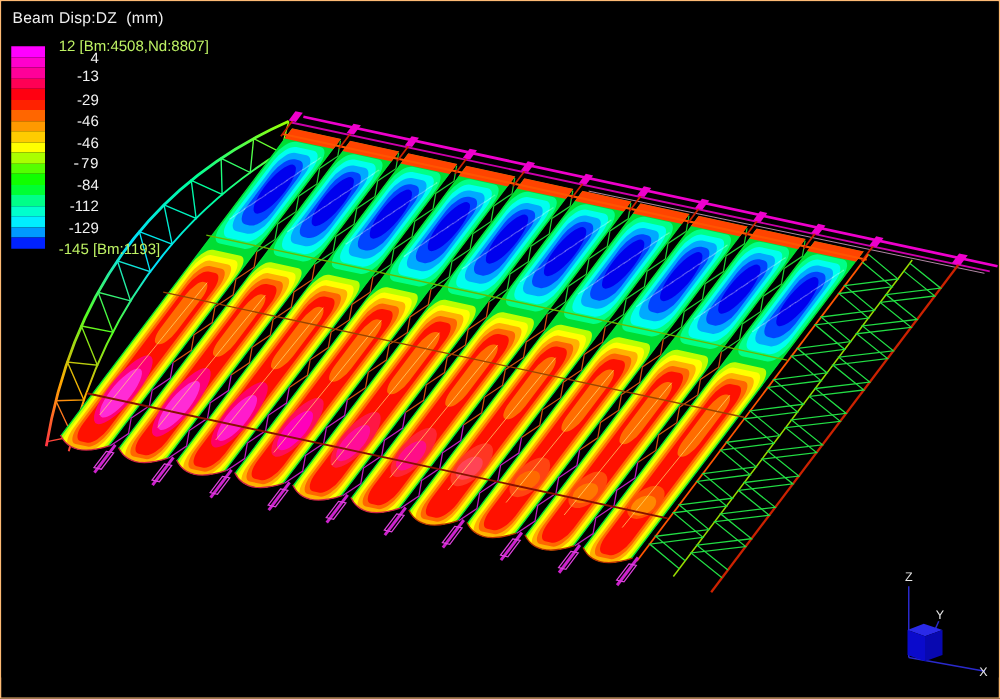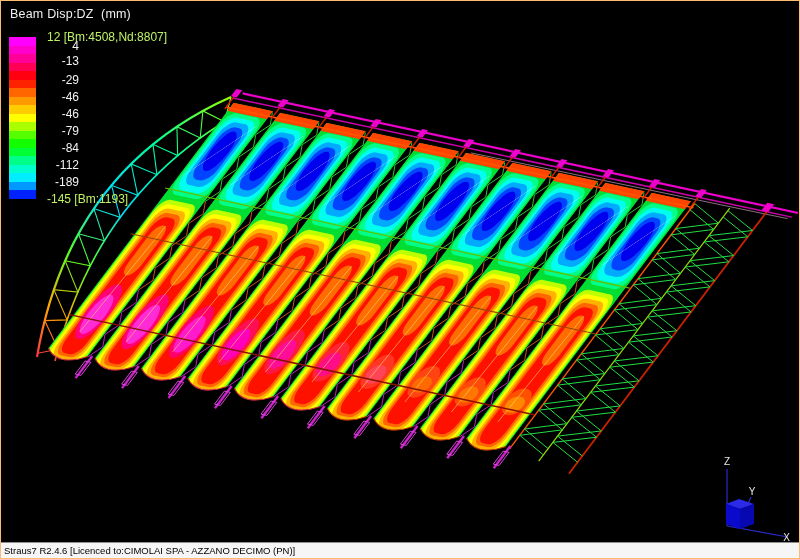--- a/index.html
+++ b/index.html
@@ -61,24 +61,24 @@
           <div class="legend-cell" style="background: rgb(0, 153, 255);"></div>
           <div class="legend-cell" style="background: rgb(0, 34, 255);"></div>
         </div>
       <div id="legend-labels">
           <div class="legend-extreme" style="top: -7px;">12 [Bm:4508,Nd:8807]</div>
           <div class="legend-tick" style="top: 1.5px;">4</div>
           <div class="legend-tick" style="top: 17px;">-13</div>
           <div class="legend-tick" style="top: 35.5px;">-29</div>
           <div class="legend-tick" style="top: 52.5px;">-46</div>
           <div class="legend-tick" style="top: 69.5px;">-46</div>
-          <div class="legend-tick" style="top: 86.5px;">-79</div>
+          <div class="legend-tick" style="top: 86.5px; font-family: Liberation Mono, monospace;">-79</div>
           <div class="legend-tick" style="top: 103.5px;">-84</div>
           <div class="legend-tick" style="top: 120.5px;">-112</div>
-          <div class="legend-tick" style="top: 137.5px;">-189</div>
+          <div class="legend-tick" style="top: 137.5px;">-129</div>
           <div class="legend-extreme" style="top: 154.5px;">-145 [Bm:1193]</div>
         </div>
     </div>
 
     <svg id="model-svg" width="798" height="541" viewBox="0 0 798 541">
       <defs id="svg-defs">
         <linearGradient id="archGrad" gradientUnits="userSpaceOnUse" x1="230" y1="96" x2="36" y2="356">
             <stop offset="0" stop-color="#99FF00"></stop>
             <stop offset="0.25" stop-color="#00FF99"></stop>
             <stop offset="0.48" stop-color="#00DDFF"></stop>
@@ -480,14 +480,13 @@
         <polygon points="738,498 753,503 739,508 725,503" fill="#2A2AE8"></polygon>
         <polygon points="725,503 739,508 739,528 725,523" fill="#0A0ACC"></polygon>
         <polygon points="739,508 753,503 753,523 739,528" fill="#0808B0"></polygon>
         <text x="726" y="464" text-anchor="middle" font-size="10" fill="#e8e8e8" font-family="&quot;Liberation Sans&quot;,sans-serif">Z</text>
         <text x="789" y="540" text-anchor="end" font-size="10" fill="#e8e8e8" font-family="&quot;Liberation Sans&quot;,sans-serif">X</text>
         <text x="751" y="494" text-anchor="middle" font-size="10" fill="#e8e8e8" font-family="&quot;Liberation Sans&quot;,sans-serif">Y</text>
       </g>
     </svg>
   </div>
 
-  <div id="status-bar">Straus7 R2.4.6 [Licenced to:CIMOLAI SPA - AZZANO DECIMO (PN)]</div>
 </div>
 
 </body></html>

